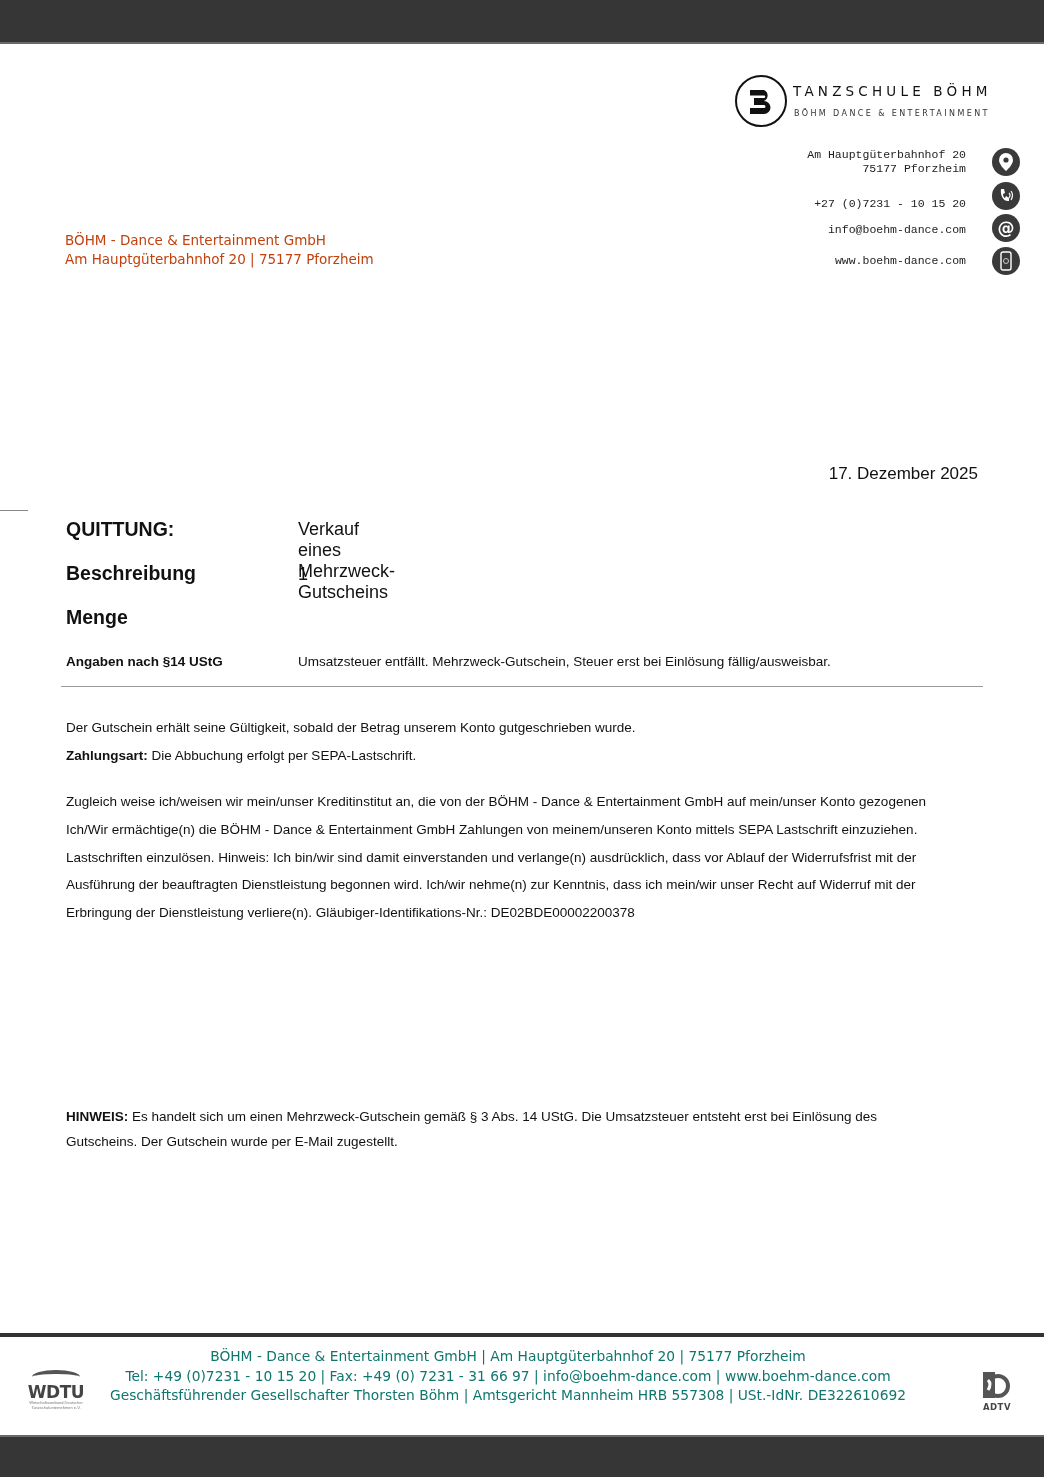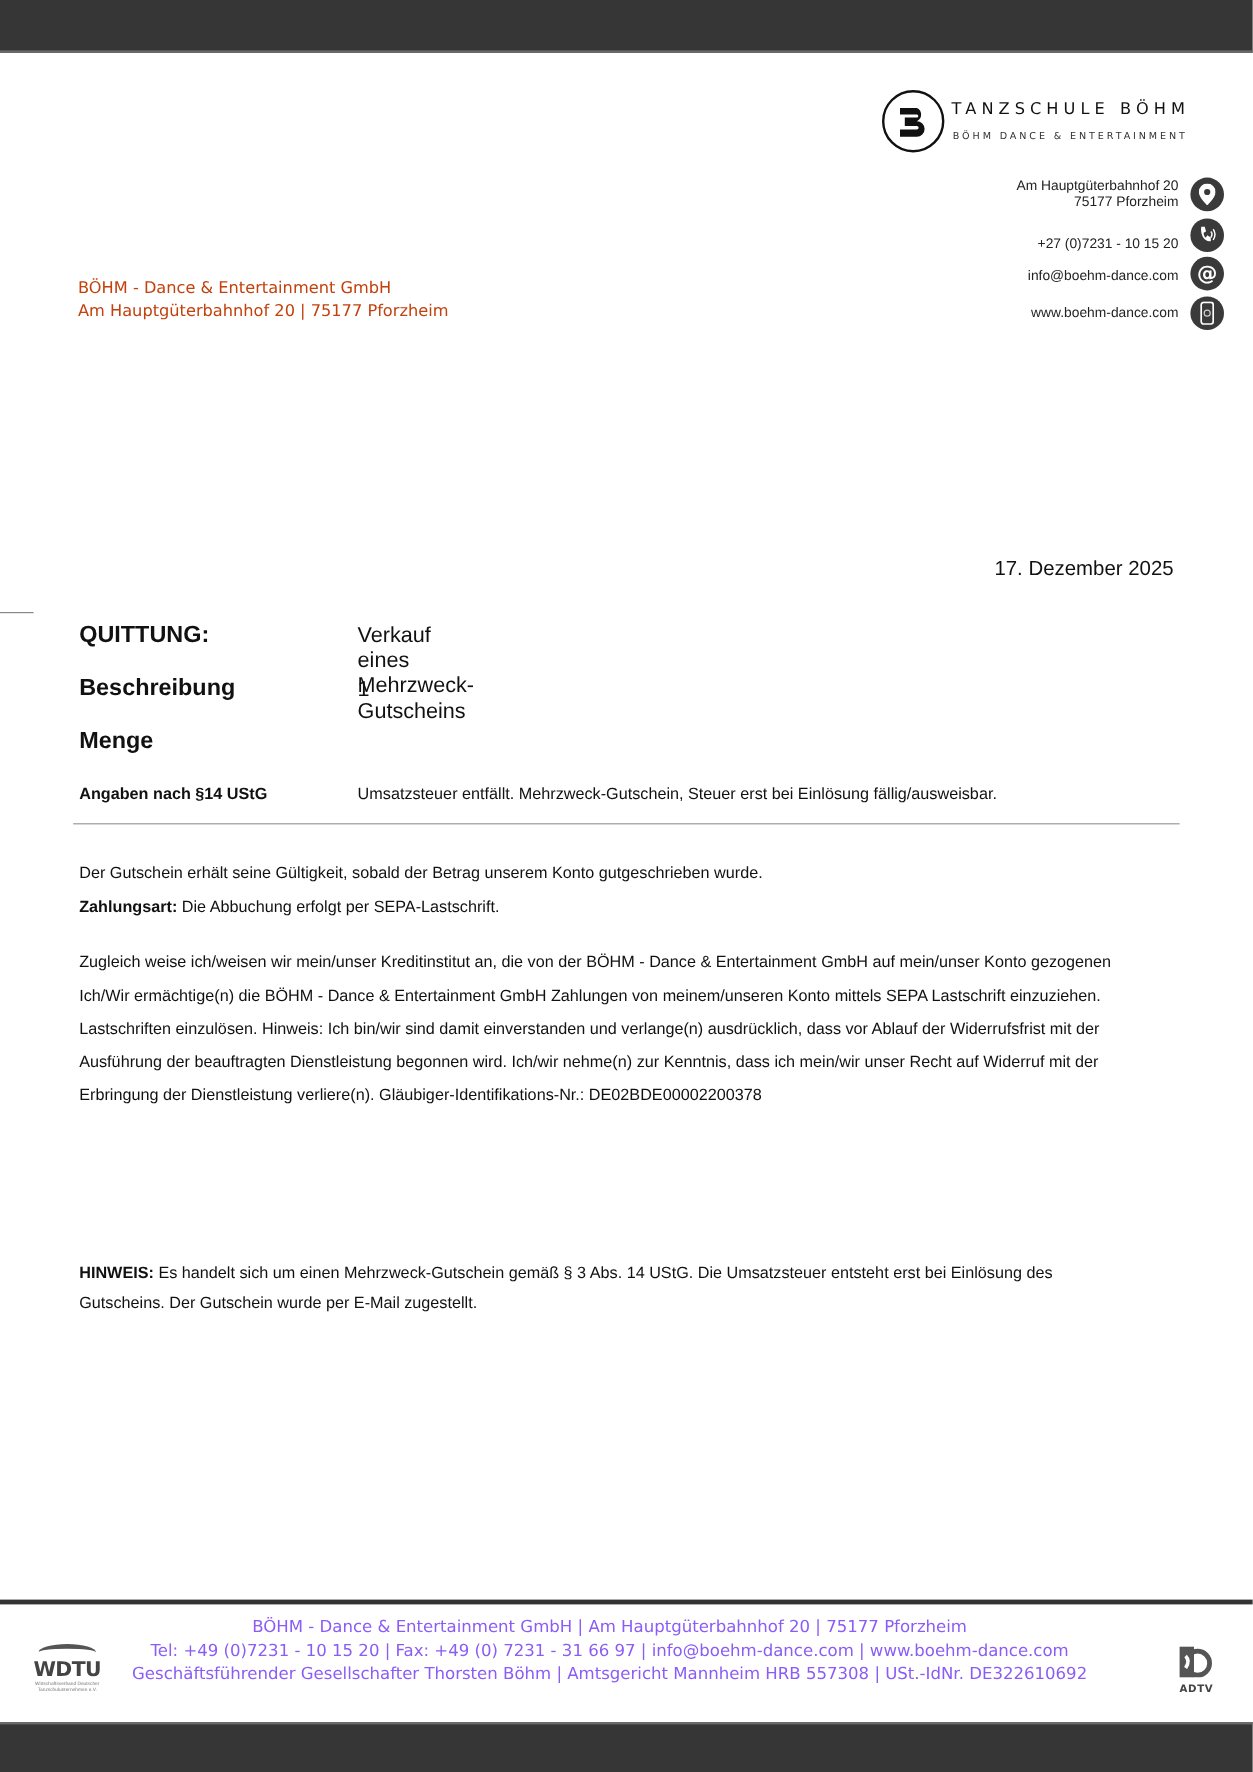--- a/index.html
+++ b/index.html
@@ -12,21 +12,21 @@
 
   
   .logo { position:absolute; left:735px; top:75px; height:52px; }
   .logo-mark { position:absolute; left:0; top:0; width:48px; height:48px; border:2px solid #111; border-radius:50%; display:flex; align-items:center; justify-content:center; }
   .logo-title { position:absolute; left:58px; top:8px; font-family:"DejaVu Sans", sans-serif; font-size:13.5px; letter-spacing:4.2px; color:#111; white-space:nowrap; }
   .logo-sub { position:absolute; left:59px; top:34px; font-family:"DejaVu Sans", sans-serif; font-size:8px; letter-spacing:2.4px; color:#333; white-space:nowrap; }
 
   
   .contact { position:absolute; right:24px; top:148px; }
   .contact-row { position:absolute; right:0; display:flex; align-items:center; }
-  .contact-text { font-family:Liberation Sans, sans-serif; font-size:11.5px; color:#222; text-align:right; line-height:14px; margin-right:10px; white-space:nowrap; }
+  .contact-text { font-family:Liberation Mono, monospace; font-size:11.5px; color:#222; text-align:right; line-height:14px; margin-right:26px; white-space:nowrap; }
   .contact-icon { width:28px; height:28px; border-radius:50%; background:#3a3a3a; display:flex; align-items:center; justify-content:center; flex:none; }
 
   
   .sender { position:absolute; left:65px; top:231px; font-family:"DejaVu Sans", sans-serif; font-size:13.5px; color:#c2410c; line-height:19px; }
 
   .date { position:absolute; right:66px; top:464px; font-size:17px; color:#111; }
   .fold-mark { position:absolute; left:0; top:510px; width:28px; height:1px; background:#888; }
 
   .row { position:absolute; left:66px; }
   .label-big { font-weight:bold; font-size:19.5px; }
@@ -34,21 +34,21 @@
 
   .divider { position:absolute; left:61px; top:686px; width:922px; height:1px; background:#9a9a9a; }
 
   .para { position:absolute; left:66px; font-size:13.5px; color:#111; }
   .para p { margin:0; }
   .lh28 { line-height:27.8px; }
   .lh26 { line-height:25px; }
 
   
   .footer-rule { position:absolute; left:0; top:1333px; width:1044px; height:4px; background:#333; }
-  .footer-text { position:absolute; left:0; width:1016px; top:1347px; text-align:center; font-family:"DejaVu Sans", sans-serif; font-size:13.8px; color:#8b5cf6; line-height:19.5px; }
+  .footer-text { position:absolute; left:0; width:1016px; top:1347px; text-align:center; font-family:"DejaVu Sans", sans-serif; font-size:13.8px; color:#0f766e; line-height:19.5px; }
   .wdtu { position:absolute; left:26px; top:1370px; width:60px; text-align:center; }
   .wdtu-arc { width:48px; height:10px; margin:0 auto; border-top:4px solid #555; border-radius:50% 50% 0 0; }
   .wdtu-text { font-family:"DejaVu Sans", sans-serif; font-weight:bold; font-size:17px; color:#444; line-height:16px; letter-spacing:-0.5px; }
   .wdtu-small { font-size:4px; color:#777; line-height:5px; }
   .adtv { position:absolute; left:975px; top:1372px; width:44px; text-align:center; }
   .adtv-text { font-family:"DejaVu Sans", sans-serif; font-weight:bold; font-size:8.5px; color:#444; letter-spacing:0.5px; }
 </style>
 </head>
 <body>
 
@@ -140,21 +140,21 @@
 </div>
 
 <div class="para lh28" style="top:788px;">
   <p>Zugleich weise ich/weisen wir mein/unser Kreditinstitut an, die von der BÖHM - Dance &amp; Entertainment GmbH auf mein/unser Konto gezogenen</p>
   <p>Ich/Wir ermächtige(n) die BÖHM - Dance &amp; Entertainment GmbH Zahlungen von meinem/unseren Konto mittels SEPA Lastschrift einzuziehen.</p>
   <p>Lastschriften einzulösen. Hinweis: Ich bin/wir sind damit einverstanden und verlange(n) ausdrücklich, dass vor Ablauf der Widerrufsfrist mit der</p>
   <p>Ausführung der beauftragten Dienstleistung begonnen wird. Ich/wir nehme(n) zur Kenntnis, dass ich mein/wir unser Recht auf Widerruf mit der</p>
   <p>Erbringung der Dienstleistung verliere(n). Gläubiger-Identifikations-Nr.: DE02BDE00002200378</p>
 </div>
 
-<div class="para lh26" style="top:1048px;">
+<div class="para lh26" style="top:1104px;">
   <p><b>HINWEIS:</b><span> Es handelt sich um einen Mehrzweck-Gutschein gemäß § 3 Abs. 14 UStG. Die Umsatzsteuer entsteht erst bei Einlösung des</span></p>
   <p>Gutscheins. Der Gutschein wurde per E-Mail zugestellt.</p>
 </div>
 
 <div class="footer-rule"></div>
 <div class="wdtu">
   <div class="wdtu-arc"></div>
   <div class="wdtu-text">WDTU</div>
   <div class="wdtu-small">Wirtschaftsverband Deutscher Tanzschulunternehmen e.V.</div>
 </div>

